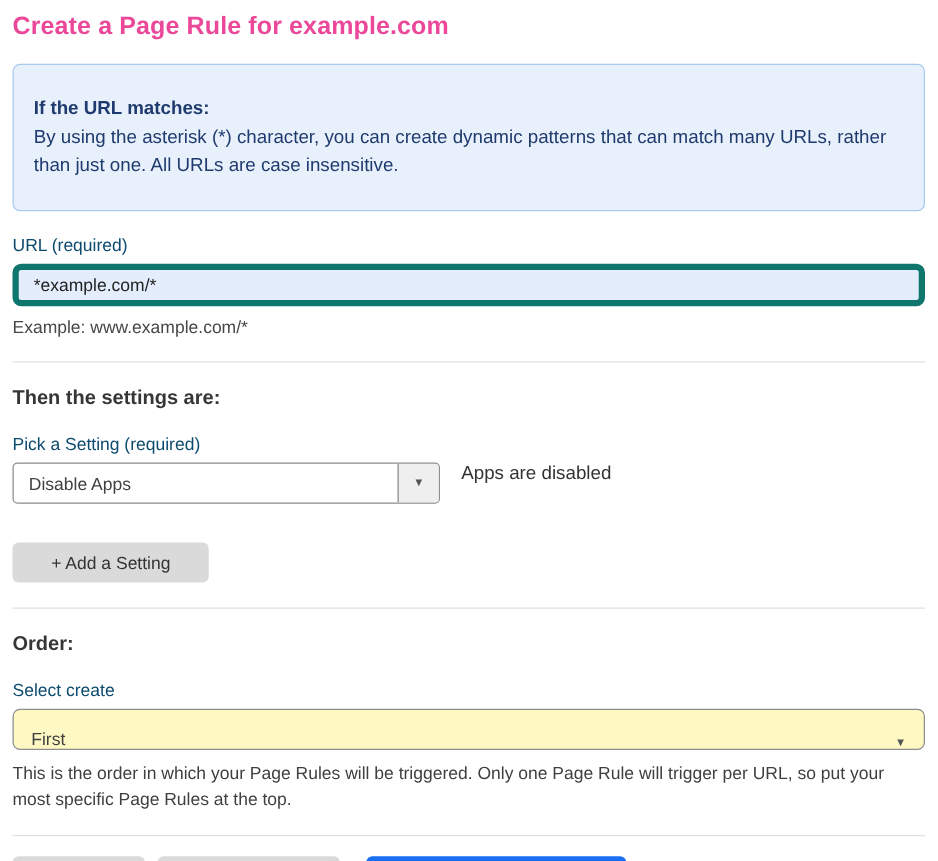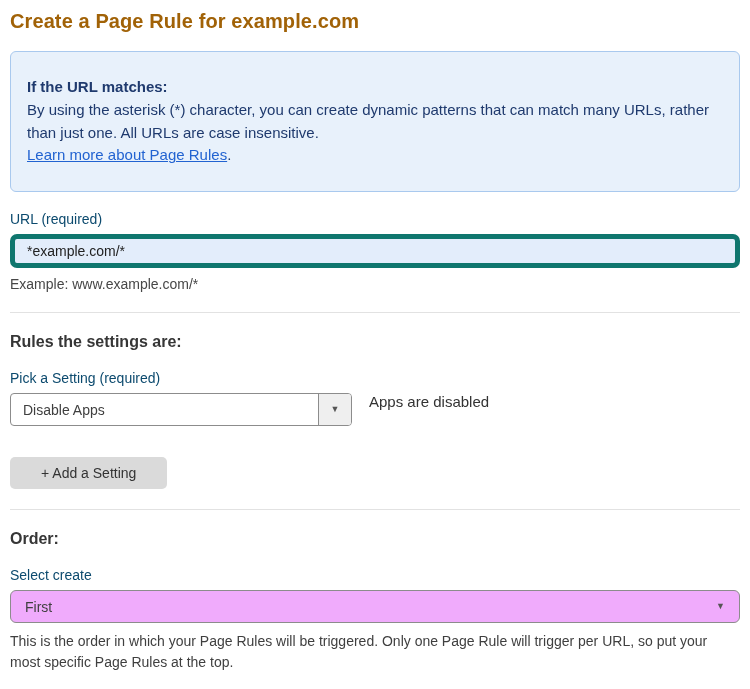--- a/index.html
+++ b/index.html
@@ -8,21 +8,21 @@
     width: 750px;
     height: 689px;
     padding: 6px 10px 0 10px;
     font-family: "Liberation Sans", sans-serif;
     color: #3c3c3c;
     overflow: hidden;
   }
   .page-title {
     font-size: 20px;
     font-weight: 700;
-    color: #a16207;
+    color: #ec4899;
     margin: 4px 0 18px 0;
     letter-spacing: 0.1px;
   }
   .info-box {
     background: #e8f1fb;
     border: 1px solid #a9c9ee;
     border-radius: 6px;
     padding: 24px 16px;
     color: #1f3a6e;
     font-size: 15px;
@@ -120,27 +120,27 @@
     padding: 8px 31px;
     cursor: pointer;
   }
   .btn-gray {
     background: #dadada;
     color: #333333;
   }
   .add-setting-btn { margin-top: 31px; }
   .select-wide {
     display: flex;
-    align-items: center;
+    align-items: flex-end;
     justify-content: space-between;
     width: 100%;
     height: 33px;
     border: 1px solid #8c8c8c;
     border-radius: 6px;
-    background: #f0abfc;
+    background: #fef9c3;
     padding: 0 14px;
     font-size: 14px;
     color: #3f3f3f;
     cursor: pointer;
   }
   .order-helper {
     font-size: 14px;
     color: #3f3f3f;
     line-height: 1.5;
     margin-top: 8px;
@@ -162,30 +162,29 @@
 </head>
 <body>
 
 
 
 <h1 class="page-title">Create a Page Rule for example.com</h1>
 
 <div class="info-box">
   <div class="info-heading">If the URL matches:</div>
   <div class="info-body">By using the asterisk (*) character, you can create dynamic patterns that can match many URLs, rather than just one. All URLs are case insensitive.</div>
-  <div><a class="info-link">Learn more about Page Rules</a><span>.</span></div>
 </div>
 
 <div class="field-label">URL (required)</div>
 <input class="url-input" type="text" value="*example.com/*" style="">
 <div class="helper-text">Example: www.example.com/*</div>
 
 <hr class="divider">
 
-<h2 class="section-heading">Rules the settings are:</h2>
+<h2 class="section-heading">Then the settings are:</h2>
 
 <div class="field-label">Pick a Setting (required)</div>
 <div class="setting-row">
   <div class="select-small">
     <span class="select-value">Disable Apps</span>
     <span class="select-arrow-btn">
       <span class="caret-down">▼</span>
     </span>
   </div>
   <span class="setting-status">Apps are disabled</span>

